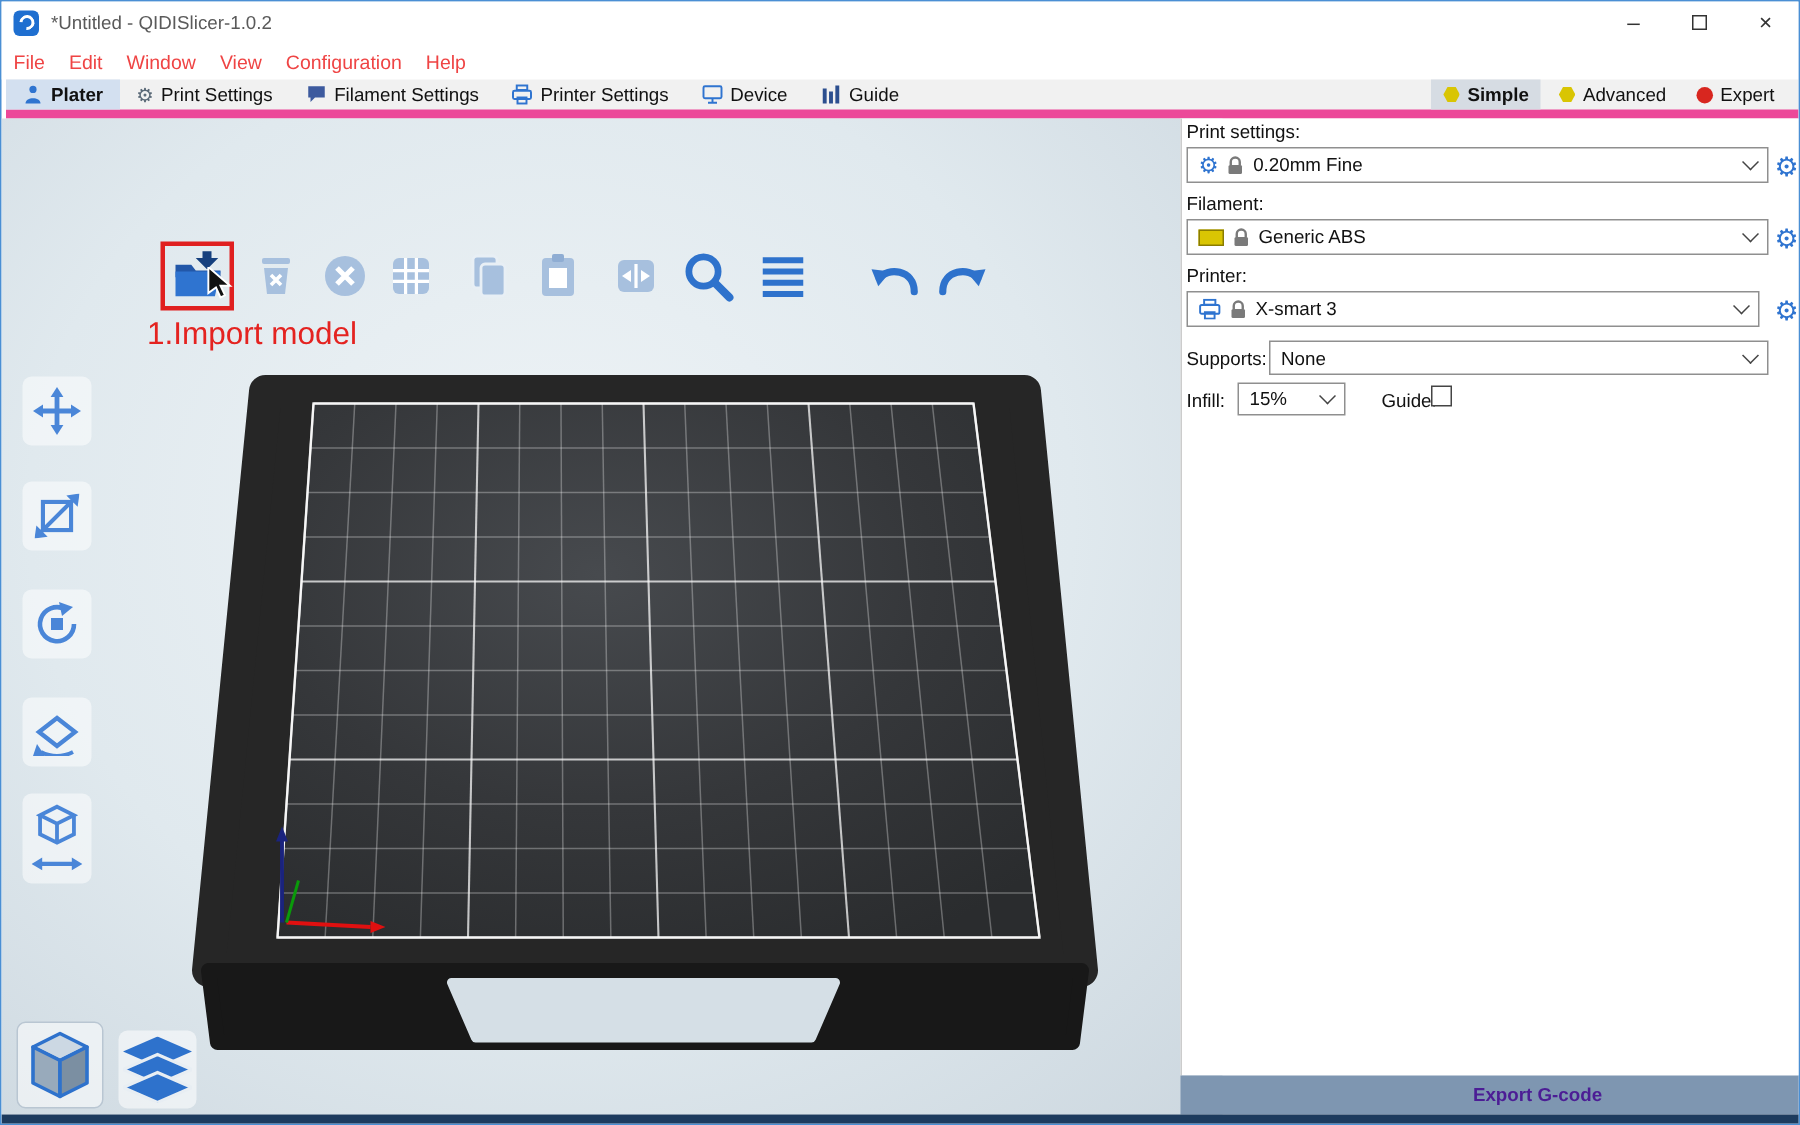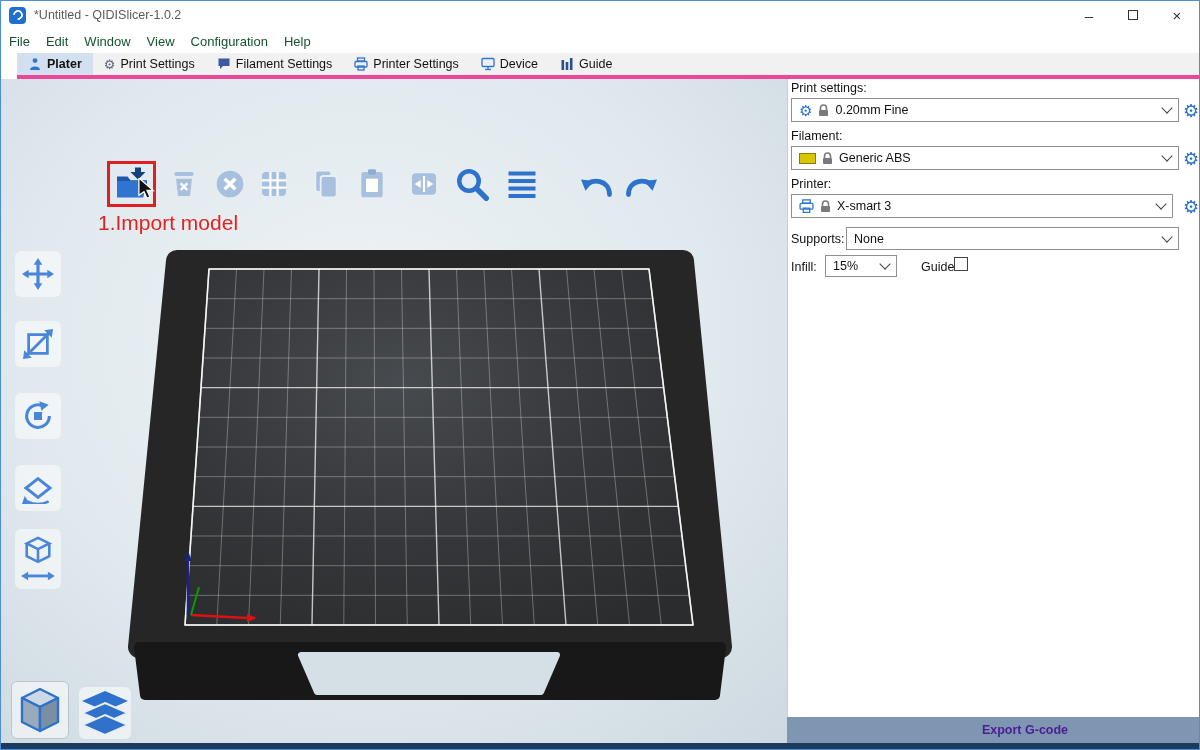--- a/index.html
+++ b/index.html
@@ -10,24 +10,24 @@
   .titlebar{position:absolute;top:0;left:0;right:0;height:28px;background:#fff;display:flex;align-items:center}
   .app-icon{width:17px;height:17px;margin-left:8px;border-radius:4px;background:#1f6fd0;position:relative;flex:0 0 auto}
   .app-icon::after{content:"";position:absolute;inset:3.5px;border:2px solid #fff;border-radius:50%;border-left-color:transparent;transform:rotate(-40deg)}
   .title{margin-left:8px;font-size:12.5px;color:#5a5a5a}
   .win-controls{margin-left:auto;display:flex}
   .win-btn{width:44px;height:28px;display:flex;align-items:center;justify-content:center;font-size:15px;color:#333}
   .max-box{width:10px;height:10px;border:1.3px solid #333;display:block}
 
   
   .menubar{position:absolute;top:28px;left:0;right:0;height:24px;background:#fff;display:flex;align-items:center;padding-left:8px}
-  .menu-item{font-size:13px;color:#14532d;margin-right:16px}
-
-  
-  .tabbar{position:absolute;top:52px;left:16px;right:0;height:26px;background:#f1f1f1;border-bottom:4px solid #ec4899;display:flex;align-items:stretch}
+  .menu-item{font-size:13px;color:#ef4444;margin-right:16px}
+
+  
+  .tabbar{position:absolute;top:52px;left:3px;right:0;height:26px;background:#f1f1f1;border-bottom:6px solid #ec4899;display:flex;align-items:stretch}
   .tab{display:flex;align-items:center;gap:5px;padding:0 11px;font-size:12.5px;color:#111}
   .tab.selected{background:#d3e0f0;font-weight:bold}
   .modes{margin-left:auto;display:flex;align-items:center;gap:4px;padding-right:8px}
   .mode{display:flex;align-items:center;gap:5px;padding:3px 8px;font-size:12.5px;color:#111}
   .mode.selected{background:#d6dce3;font-weight:bold}
   .dot-hex{width:11px;height:11px;background:#d9c503;clip-path:polygon(25% 5%,75% 5%,100% 50%,75% 95%,25% 95%,0 50%)}
   .dot-red{width:11px;height:11px;background:#d8261f;border-radius:50%}
 
   
   .viewport{position:absolute;top:78px;left:0;width:814px;height:664px;overflow:hidden;
@@ -117,20 +117,34 @@
       </svg>
     <span>Device</span>
   </div>
   <div class="tab">
     <svg width="14" height="14" viewBox="0 0 14 14">
         <rect x="1.5" y="3" width="2.6" height="10" fill="#2c4f8f"></rect>
         <rect x="5.7" y="5" width="2.6" height="8" fill="#2c4f8f"></rect>
         <rect x="9.9" y="1" width="2.6" height="12" fill="#2c4f8f"></rect>
       </svg>
     <span>Guide</span>
+  </div>
+  <div class="modes">
+    <div class="mode selected">
+        <span class="dot-hex"></span>
+        <span>Simple</span>
+      </div>
+    <div class="mode">
+        <span class="dot-hex"></span>
+        <span>Advanced</span>
+      </div>
+    <div class="mode">
+        <span class="dot-red"></span>
+        <span>Expert</span>
+      </div>
   </div>
 </div>
 
 <div class="viewport">
 
   <svg class="plate-svg" width="786" height="664" viewBox="0 0 786 664">
     <defs>
       <radialGradient id="surf" cx="42%" cy="32%" r="80%">
         <stop offset="0%" stop-color="#474a4e"></stop>
         <stop offset="55%" stop-color="#35373a"></stop>

